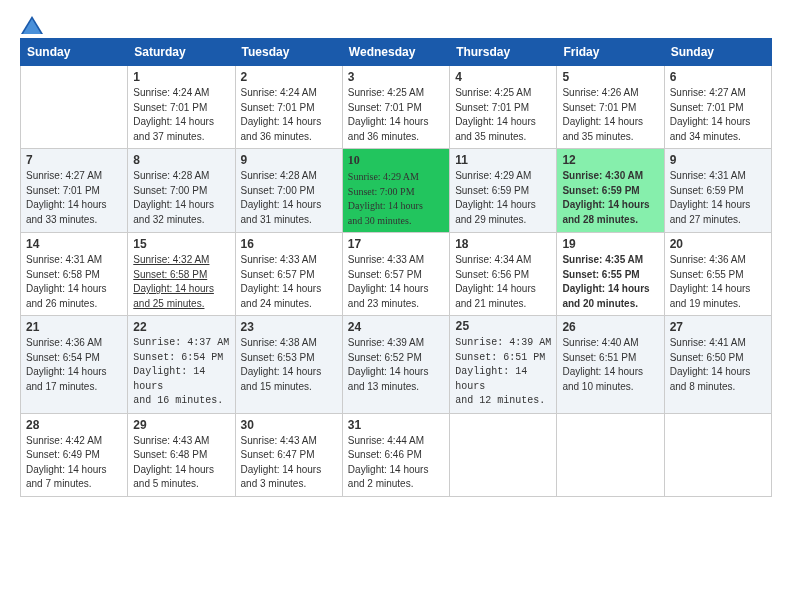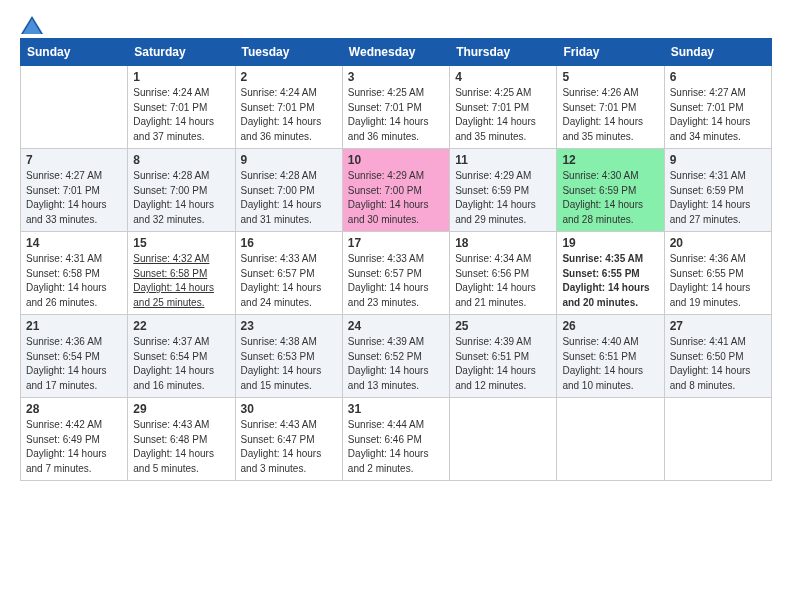--- a/index.html
+++ b/index.html
@@ -168,37 +168,37 @@
 Daylight: 14 hours
 and 32 minutes.</div>
         </td>
         <td style="background-color: rgb(240, 244, 248);">
           <span class="day-number">9</span>
           <div class="day-info" style="white-space: pre-line;">Sunrise: 4:28 AM
 Sunset: 7:00 PM
 Daylight: 14 hours
 and 31 minutes.</div>
         </td>
-        <td style="background-color: #f9a8d4;">
+        <td style="background-color: #22c55e; font-family: Liberation Serif, serif;">
           <span class="day-number">10</span>
           <div class="day-info" style="white-space: pre-line;">Sunrise: 4:29 AM
 Sunset: 7:00 PM
 Daylight: 14 hours
 and 30 minutes.</div>
         </td>
         <td style="background-color: rgb(240, 244, 248);">
           <span class="day-number">11</span>
           <div class="day-info" style="white-space: pre-line;">Sunrise: 4:29 AM
 Sunset: 6:59 PM
 Daylight: 14 hours
 and 29 minutes.</div>
         </td>
         <td style="background-color: #86efac;">
           <span class="day-number">12</span>
-          <div class="day-info" style="white-space: pre-line;">Sunrise: 4:30 AM
+          <div class="day-info" style="white-space: pre-line; font-weight: bold;">Sunrise: 4:30 AM
 Sunset: 6:59 PM
 Daylight: 14 hours
 and 28 minutes.</div>
         </td>
         <td style="background-color: rgb(240, 244, 248);">
           <span class="day-number">9</span>
           <div class="day-info" style="white-space: pre-line;">Sunrise: 4:31 AM
 Sunset: 6:59 PM
 Daylight: 14 hours
 and 27 minutes.</div>
@@ -258,40 +258,40 @@
       <tr>
         <td style="background-color: rgb(240, 244, 248);">
           <span class="day-number">21</span>
           <div class="day-info" style="white-space: pre-line;">Sunrise: 4:36 AM
 Sunset: 6:54 PM
 Daylight: 14 hours
 and 17 minutes.</div>
         </td>
         <td style="background-color: rgb(240, 244, 248);">
           <span class="day-number">22</span>
-          <div class="day-info" style="white-space: pre-line;">Sunrise: 4:37 AM
+          <div class="day-info" style="white-space: pre-line; font-family: Liberation Mono, monospace;">Sunrise: 4:37 AM
 Sunset: 6:54 PM
 Daylight: 14 hours
 and 16 minutes.</div>
         </td>
         <td style="background-color: rgb(240, 244, 248);">
           <span class="day-number">23</span>
           <div class="day-info" style="white-space: pre-line;">Sunrise: 4:38 AM
 Sunset: 6:53 PM
 Daylight: 14 hours
 and 15 minutes.</div>
         </td>
         <td style="background-color: rgb(240, 244, 248);">
           <span class="day-number">24</span>
           <div class="day-info" style="white-space: pre-line;">Sunrise: 4:39 AM
 Sunset: 6:52 PM
 Daylight: 14 hours
 and 13 minutes.</div>
         </td>
-        <td style="background-color: rgb(240, 244, 248);">
+        <td style="background-color: rgb(240, 244, 248); font-family: Liberation Mono, monospace;">
           <span class="day-number">25</span>
           <div class="day-info" style="white-space: pre-line;">Sunrise: 4:39 AM
 Sunset: 6:51 PM
 Daylight: 14 hours
 and 12 minutes.</div>
         </td>
         <td style="background-color: rgb(240, 244, 248);">
           <span class="day-number">26</span>
           <div class="day-info" style="white-space: pre-line;">Sunrise: 4:40 AM
 Sunset: 6:51 PM

